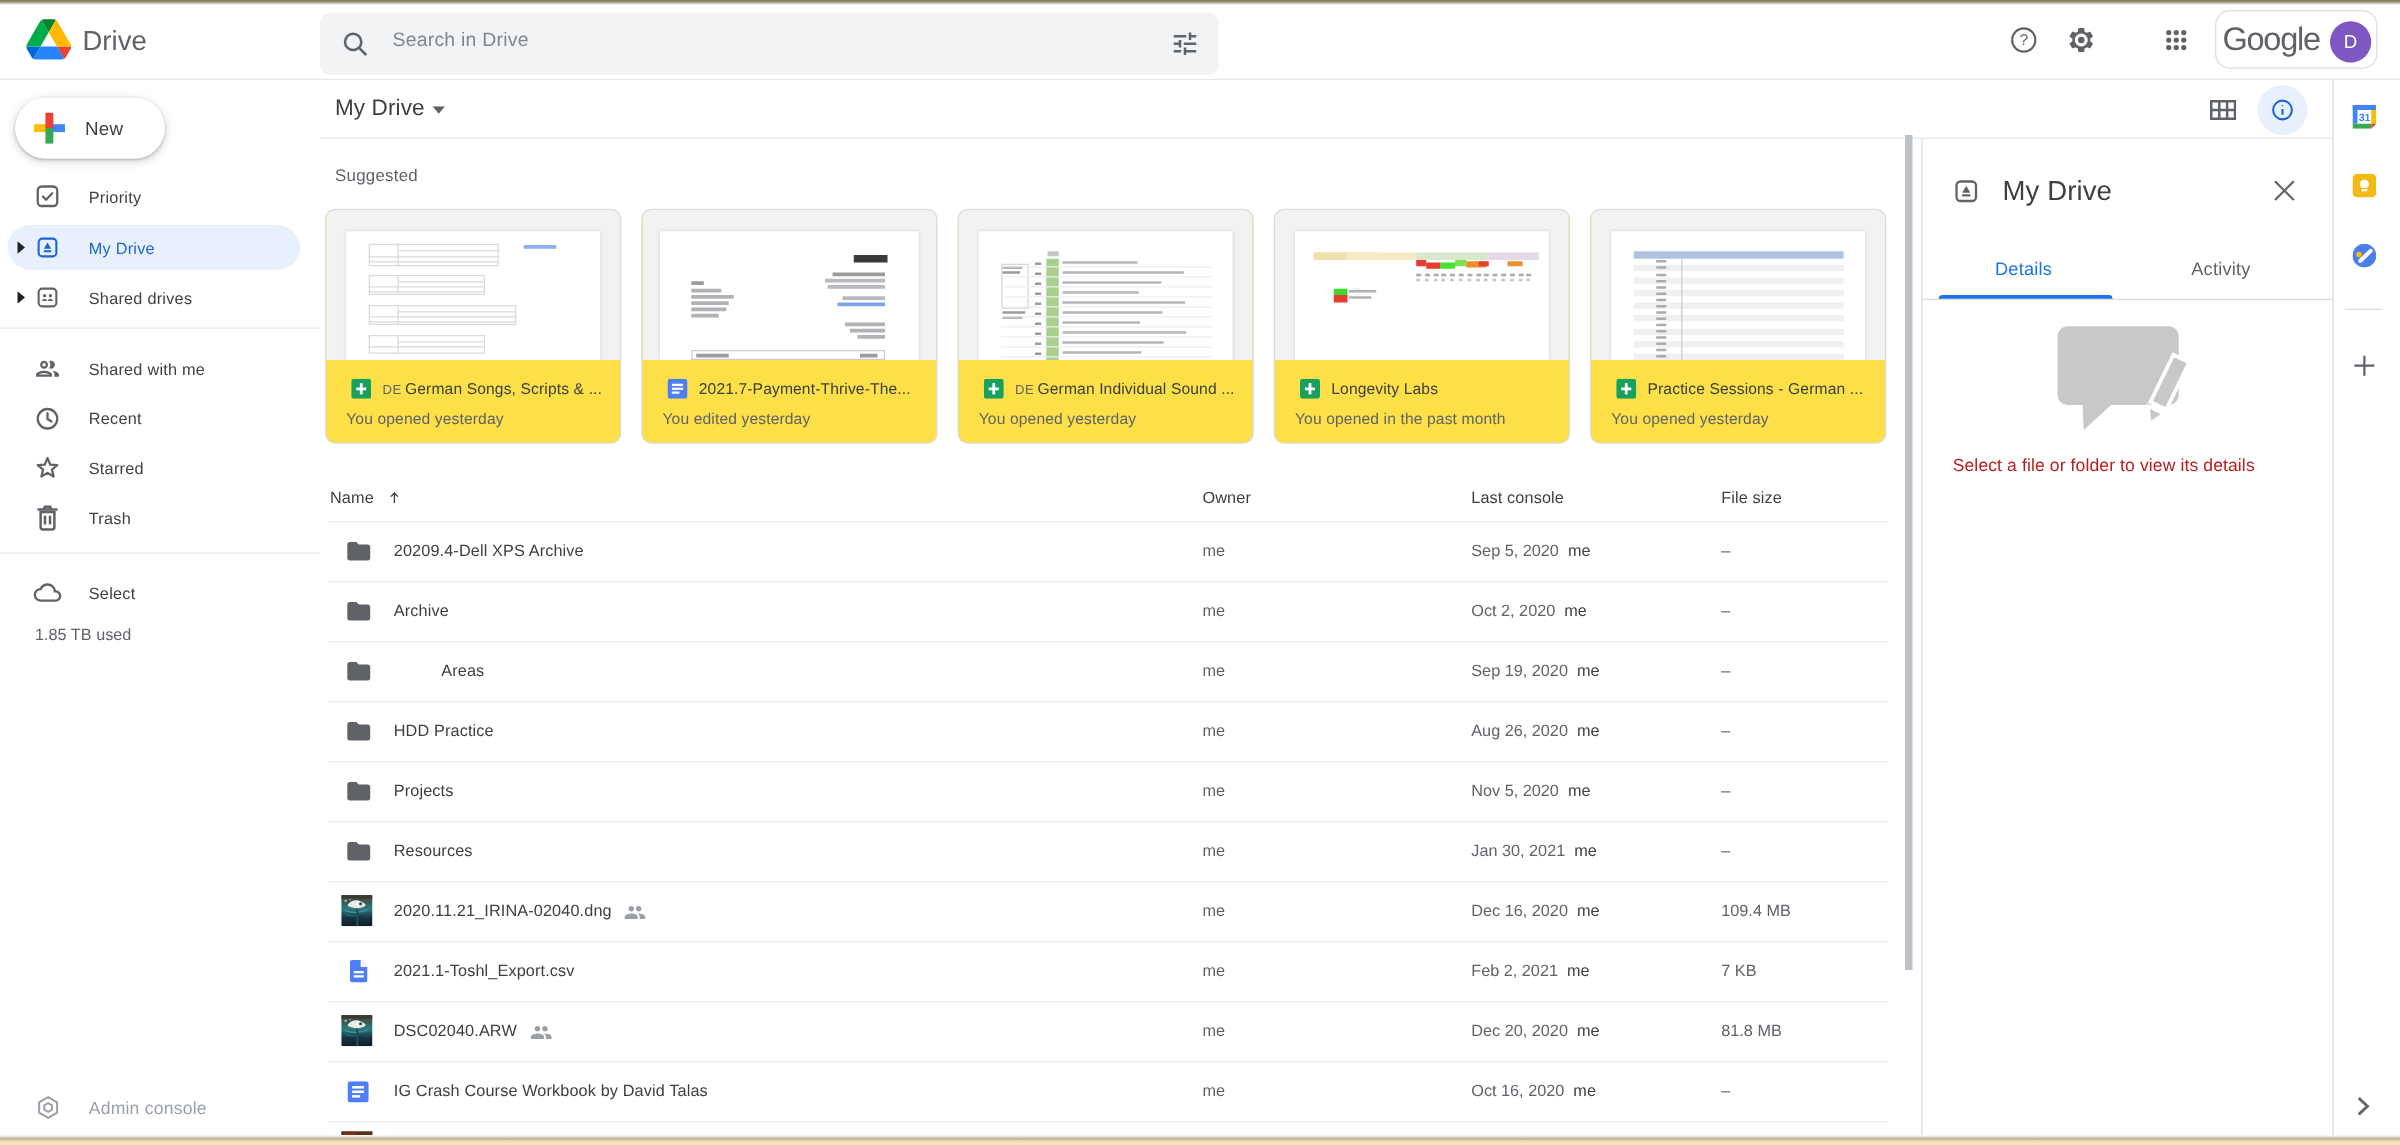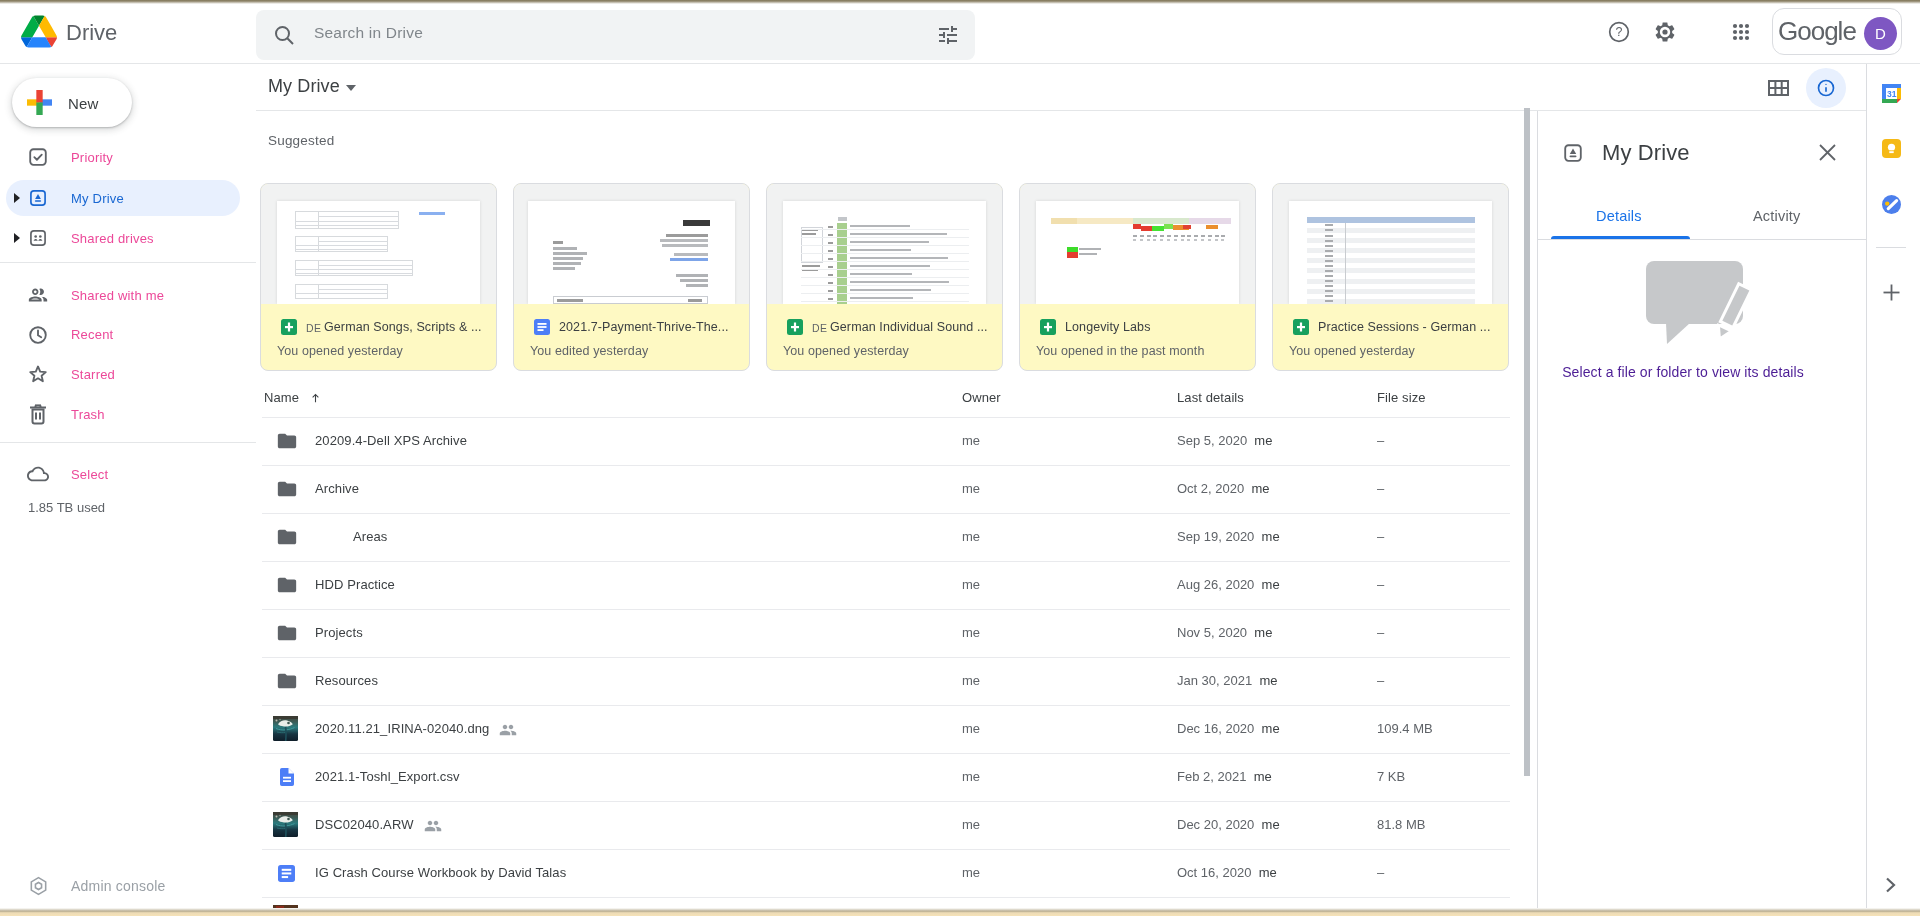--- a/index.html
+++ b/index.html
@@ -1,22 +1,22 @@
 <!DOCTYPE html>
 <html><head>
 <meta charset="utf-8">
 <style>
   * { margin:0; padding:0; box-sizing:border-box; }
   html,body { width:1920px; height:916px; overflow:hidden; background:#fff;
     font-family:"Liberation Sans", sans-serif; }
   .abs { position:absolute; }
   #stage { position:relative; width:1920px; height:916px; overflow:hidden; }
-  .navtext { font-size:13px; font-weight:500; color:#ec4899; letter-spacing:.2px; }
+  .navtext { font-size:13px; font-weight:500; color:#404040; letter-spacing:.2px; }
   .thead { font-size:13px; font-weight:500; color:#3c4043; letter-spacing:.1px; }
-  .card { position:absolute; top:183px; width:237px; height:188px; border:1px solid #dadce0; border-radius:8px; background:#fef9c3; overflow:hidden; }
+  .card { position:absolute; top:167px; width:237px; height:188px; border:1px solid #dadce0; border-radius:8px; background:#fde047; overflow:hidden; }
   .thumb { position:absolute; left:0; top:0; width:235px; height:120px; background:#f1f2f2; overflow:hidden; }
   .page { position:absolute; left:16px; top:17px; width:203px; height:103px; background:#fff; box-shadow:0 0 3px rgba(0,0,0,.12); }
   .ct { position:absolute; font-size:12.5px; font-weight:500; color:#3c4043; letter-spacing:.1px; top:136px; white-space:nowrap; }
   .cde { position:absolute; font-size:10.5px; color:#5f6368; top:138px; letter-spacing:.5px; }
   .cs { position:absolute; font-size:12.5px; color:#5f6368; top:160px; letter-spacing:.1px; }
   .sheeticon { position:absolute; top:135px; left:20px; }
   .rowline { position:absolute; left:262px; width:1248px; height:1px; background:#e9eaed; }
   .fname { position:absolute; font-size:13px; font-weight:500; color:#3c4043; letter-spacing:.1px; }
   .fmeta { position:absolute; font-size:13px; color:#5f6368; }
   .pg-line { position:absolute; background:#d8dbdf; height:1px; }
@@ -385,21 +385,21 @@
       </svg>
     <div class="ct" style="left:45px;">Practice Sessions - German ...</div>
     <div class="cs" style="left:16px;">You opened yesterday</div>
   </div>
 
   <div class="abs thead" style="left:264px;top:390px;">Name</div>
   <svg class="abs" style="left:309px;top:391px;" width="13" height="14" viewBox="0 0 24 24" fill="#3c4043">
       <path d="M12 4l-6 6 1.4 1.4L11 7.8V20h2V7.8l3.6 3.6L18 10z"></path>
     </svg>
   <div class="abs thead" style="left:962px;top:390px;">Owner</div>
-  <div class="abs thead" style="left:1177px;top:390px;">Last details</div>
+  <div class="abs thead" style="left:1177px;top:390px;">Last console</div>
   <div class="abs thead" style="left:1377px;top:390px;">File size</div>
 
   <div id="rows">
       <div class="abs" style="left:276px;top:430px;width:22px;height:22px;"><svg width="22" height="22" viewBox="0 0 24 24" fill="#5f6368">
           <path d="M10 4H4c-1.1 0-2 .9-2 2v12c0 1.1.9 2 2 2h16c1.1 0 2-.9 2-2V8c0-1.1-.9-2-2-2h-8l-2-2z"></path>
         </svg></div>
       <div class="fname" id="fn0" style="left:315px;top:433px;">20209.4-Dell XPS Archive</div>
       <div class="fmeta" style="left:962px;top:433px;">me</div>
       <div class="fmeta" style="left:1177px;top:433px;">Sep 5, 2020&nbsp; <span style="color:#3c4043;">me</span></div>
       <div class="fmeta" style="left:1377px;top:433px;">–</div>
@@ -561,21 +561,21 @@
   <div class="abs" style="left:1551px;top:236px;width:139px;height:3px;background:#1a73e8;border-radius:3px 3px 0 0;"></div>
 
   <svg class="abs" style="left:1640px;top:258px;" width="115" height="92" viewBox="0 0 115 92">
     <rect x="6" y="3" width="97" height="63" rx="8" fill="#c6c8ca"></rect>
     <polygon points="26,65 50,65 27,86" fill="#c6c8ca"></polygon>
     <g transform="rotate(26 93 53.5)">
       <rect x="86" y="26" width="14" height="42" fill="#c6c8ca" stroke="#fff" stroke-width="3"></rect>
       <polygon points="86,72 100,72 93,84" fill="#c6c8ca" stroke="#fff" stroke-width="2.6"></polygon>
     </g>
   </svg>
-  <div class="abs" style="left:1537px;top:364px;width:292px;text-align:center;font-size:14px;color:#4c1d95;letter-spacing:.1px;">Select a file or folder to view its details</div>
+  <div class="abs" style="left:1537px;top:364px;width:292px;text-align:center;font-size:14px;color:#b91c1c;letter-spacing:.1px;">Select a file or folder to view its details</div>
 
   <div class="abs" style="left:1866px;top:64px;width:1px;height:852px;background:#dadce0;"></div>
 
   <svg class="abs" style="left:1882px;top:84px;" width="19" height="19" viewBox="0 0 19 19">
     <rect x="2" y="2" width="15" height="15" fill="#fff"></rect>
     <rect x="0" y="0" width="19" height="4" fill="#4285f4"></rect>
     <rect x="0" y="0" width="4" height="15" fill="#4285f4"></rect>
     <rect x="15" y="4" width="4" height="11" fill="#fbbc04"></rect>
     <rect x="0" y="15" width="15" height="4" fill="#34a853"></rect>
     <path d="M15 15h4l-4 4z" fill="#ea4335"></path>

